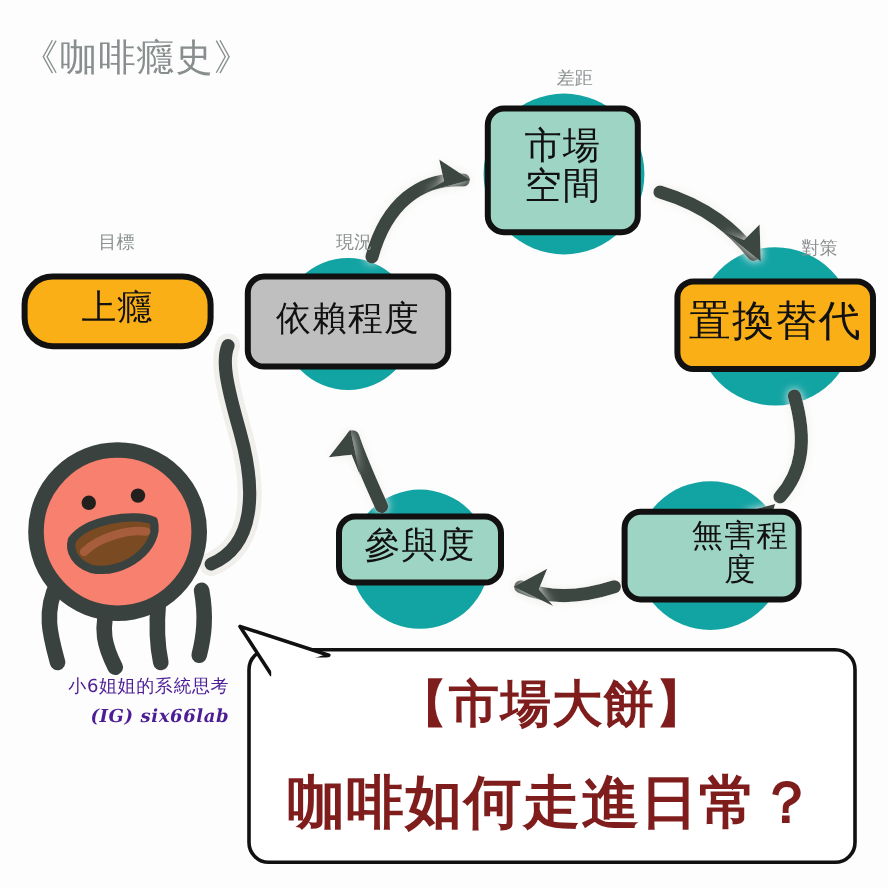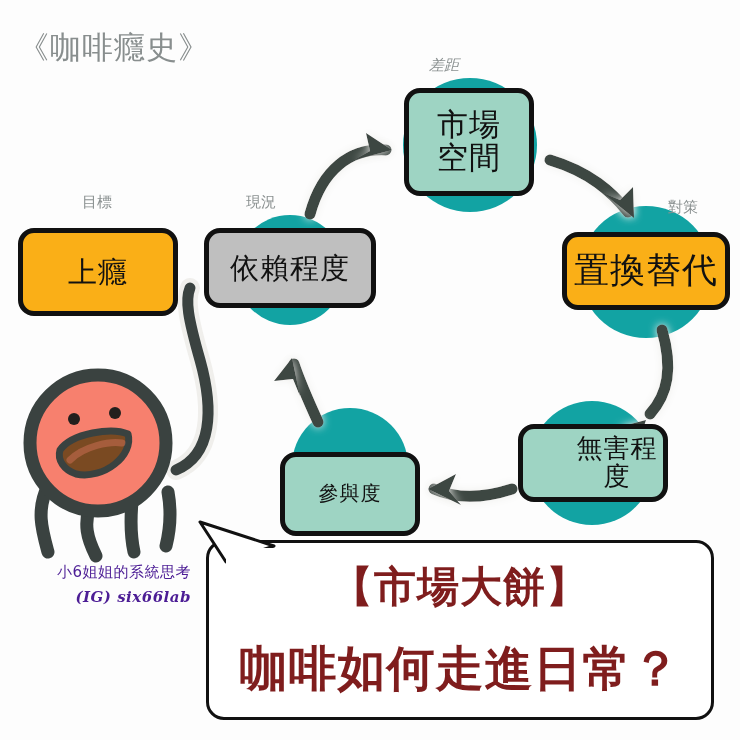--- a/index.html
+++ b/index.html
@@ -39,44 +39,44 @@
   .node {
     position: absolute;
     box-sizing: border-box;
     border: 5px solid #111111;
     border-radius: 16px;
     display: flex;
     align-items: center;
     justify-content: center;
     text-align: center;
     color: #111111;
-    font-family: Liberation Serif, serif;
+    font-family: Liberation Mono, monospace;
     line-height: 1.06;
     letter-spacing: 1px;
     z-index: 6;
   }
   .node-label {
     position: absolute;
     color: #8a9090;
     font-size: 15px;
     font-family: "DejaVu Sans", sans-serif;
     white-space: nowrap;
     z-index: 7;
   }
   
-  #node-goal      { left: 18px;  top: 228px; width: 160px; height: 88px;  font-size: 29px; background:#FAAF17; }
+  #node-goal      { left: 18px;  top: 228px; width: 160px; height: 63px;  font-size: 29px; background:#FAAF17;border-radius:26px; }
   #node-current   { left: 204px; top: 228px; width: 172px; height: 80px;  font-size: 29px; background:#BFBFBF; }
   #node-gap       { left: 404px; top: 88px;  width: 130px; height: 108px; font-size: 31px; background:#9ED4C3; }
   #node-counter   { left: 562px; top: 232px; width: 168px; height: 78px;  font-size: 35px; background:#FAAF17; }
   #node-harmless  { left: 518px; top: 424px; width: 150px; height: 78px;  font-size: 26px; background:#9ED4C3;padding-left:48px; }
-  #node-engage    { left: 280px; top: 428px; width: 140px; height: 84px;  font-size: 20px; background:#9ED4C3;margin-top:24px; }
+  #node-engage    { left: 280px; top: 428px; width: 140px; height: 60px;  font-size: 30px; background:#9ED4C3; }
 
   #label-goal     { left: 82px;  top: 193px; }
-  #label-current  { left: 246px; top: 193px; font-family: Liberation Serif, serif; }
-  #label-gap      { left: 429px; top: 56px; font-style: italic;  }
+  #label-current  { left: 280px; top: 193px; font-family: Liberation Serif, serif; }
+  #label-gap      { left: 464px; top: 56px;  }
   #label-counter  { left: 668px; top: 198px; }
 
   
   #watermark {
     position: absolute;
     left: 26px;
     top: 563px;
     width: 165px;
     text-align: right;
     color: #4c1d95;

